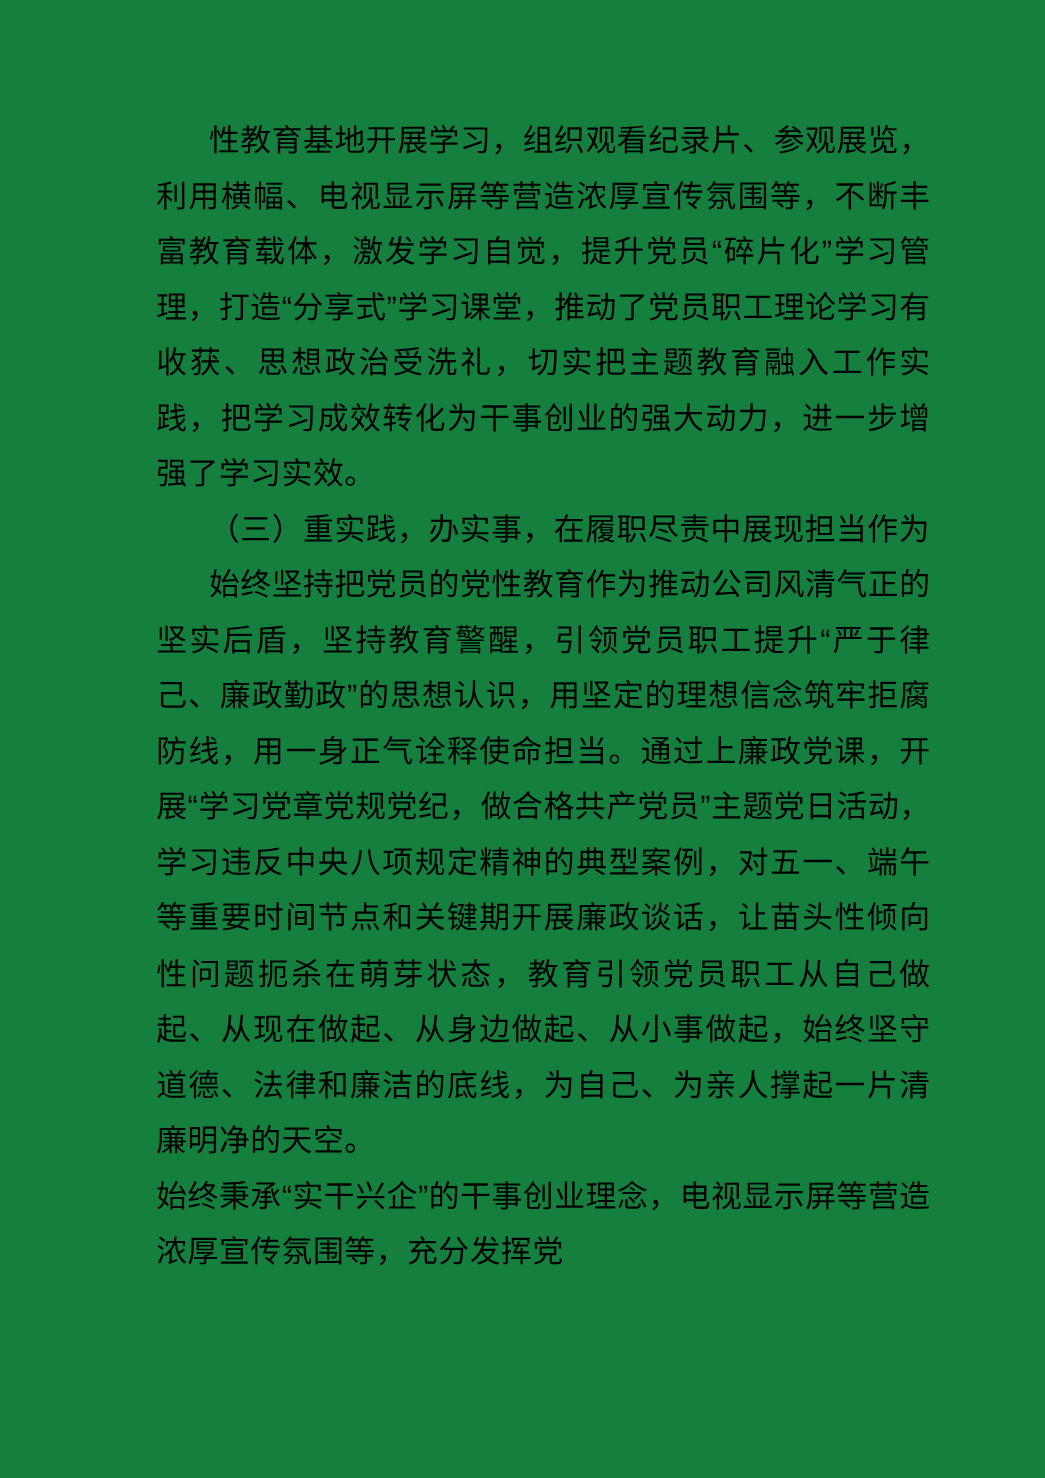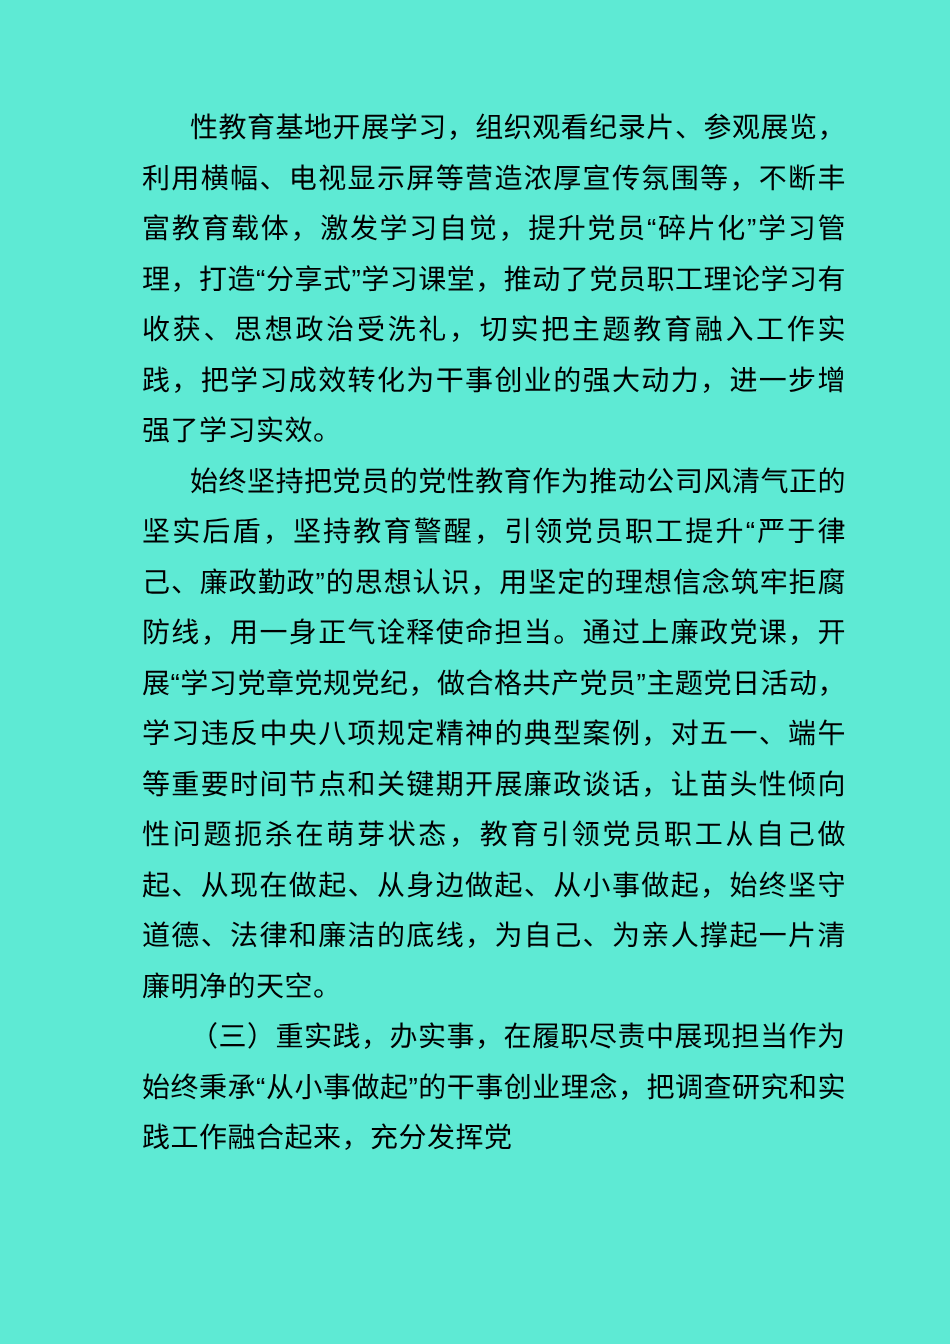--- a/index.html
+++ b/index.html
@@ -12,21 +12,21 @@
     height: 1344px;
     background: #ffffff;
     overflow: hidden;
   }
 
   
   .page {
     box-sizing: border-box;
     width: 950px;
     height: 1344px;
-    background: #5eead4;
+    background: #15803d;
     padding: 103px 104px 0 142px;
   }
 
   .doc-body p {
     margin: 0;
     padding: 0;
     font-family: "Liberation Sans", "DejaVu Sans", sans-serif;
     font-size: 28px;
     line-height: 50.5px;
     color: #000000;
@@ -37,17 +37,17 @@
   .doc-body p.indent {
     text-indent: 48px;
   }
 </style>
 </head>
 <body style="background: rgb(255, 255, 255);">
 
 <div class="page">
   <div class="doc-body" id="doc-body" style="color: rgb(0, 0, 0);">
       <p class="indent">性教育基地开展学习，组织观看纪录片、参观展览，利用横幅、电视显示屏等营造浓厚宣传氛围等，不断丰富教育载体，激发学习自觉，提升党员“碎片化”学习管理，打造“分享式”学习课堂，推动了党员职工理论学习有收获、思想政治受洗礼，切实把主题教育融入工作实践，把学习成效转化为干事创业的强大动力，进一步增强了学习实效。</p>
+      <p class="indent">（三）重实践，办实事，在履职尽责中展现担当作为</p>
       <p class="indent">始终坚持把党员的党性教育作为推动公司风清气正的坚实后盾，坚持教育警醒，引领党员职工提升“严于律己、廉政勤政”的思想认识，用坚定的理想信念筑牢拒腐防线，用一身正气诠释使命担当。通过上廉政党课，开展“学习党章党规党纪，做合格共产党员”主题党日活动，学习违反中央八项规定精神的典型案例，对五一、端午等重要时间节点和关键期开展廉政谈话，让苗头性倾向性问题扼杀在萌芽状态，教育引领党员职工从自己做起、从现在做起、从身边做起、从小事做起，始终坚守道德、法律和廉洁的底线，为自己、为亲人撑起一片清廉明净的天空。</p>
-      <p class="indent">（三）重实践，办实事，在履职尽责中展现担当作为</p>
-      <p>始终秉承“从小事做起”的干事创业理念，把调查研究和实践工作融合起来，充分发挥党</p>
+      <p>始终秉承“实干兴企”的干事创业理念，电视显示屏等营造浓厚宣传氛围等，充分发挥党</p>
     </div>
 </div>
 
 </body></html>

